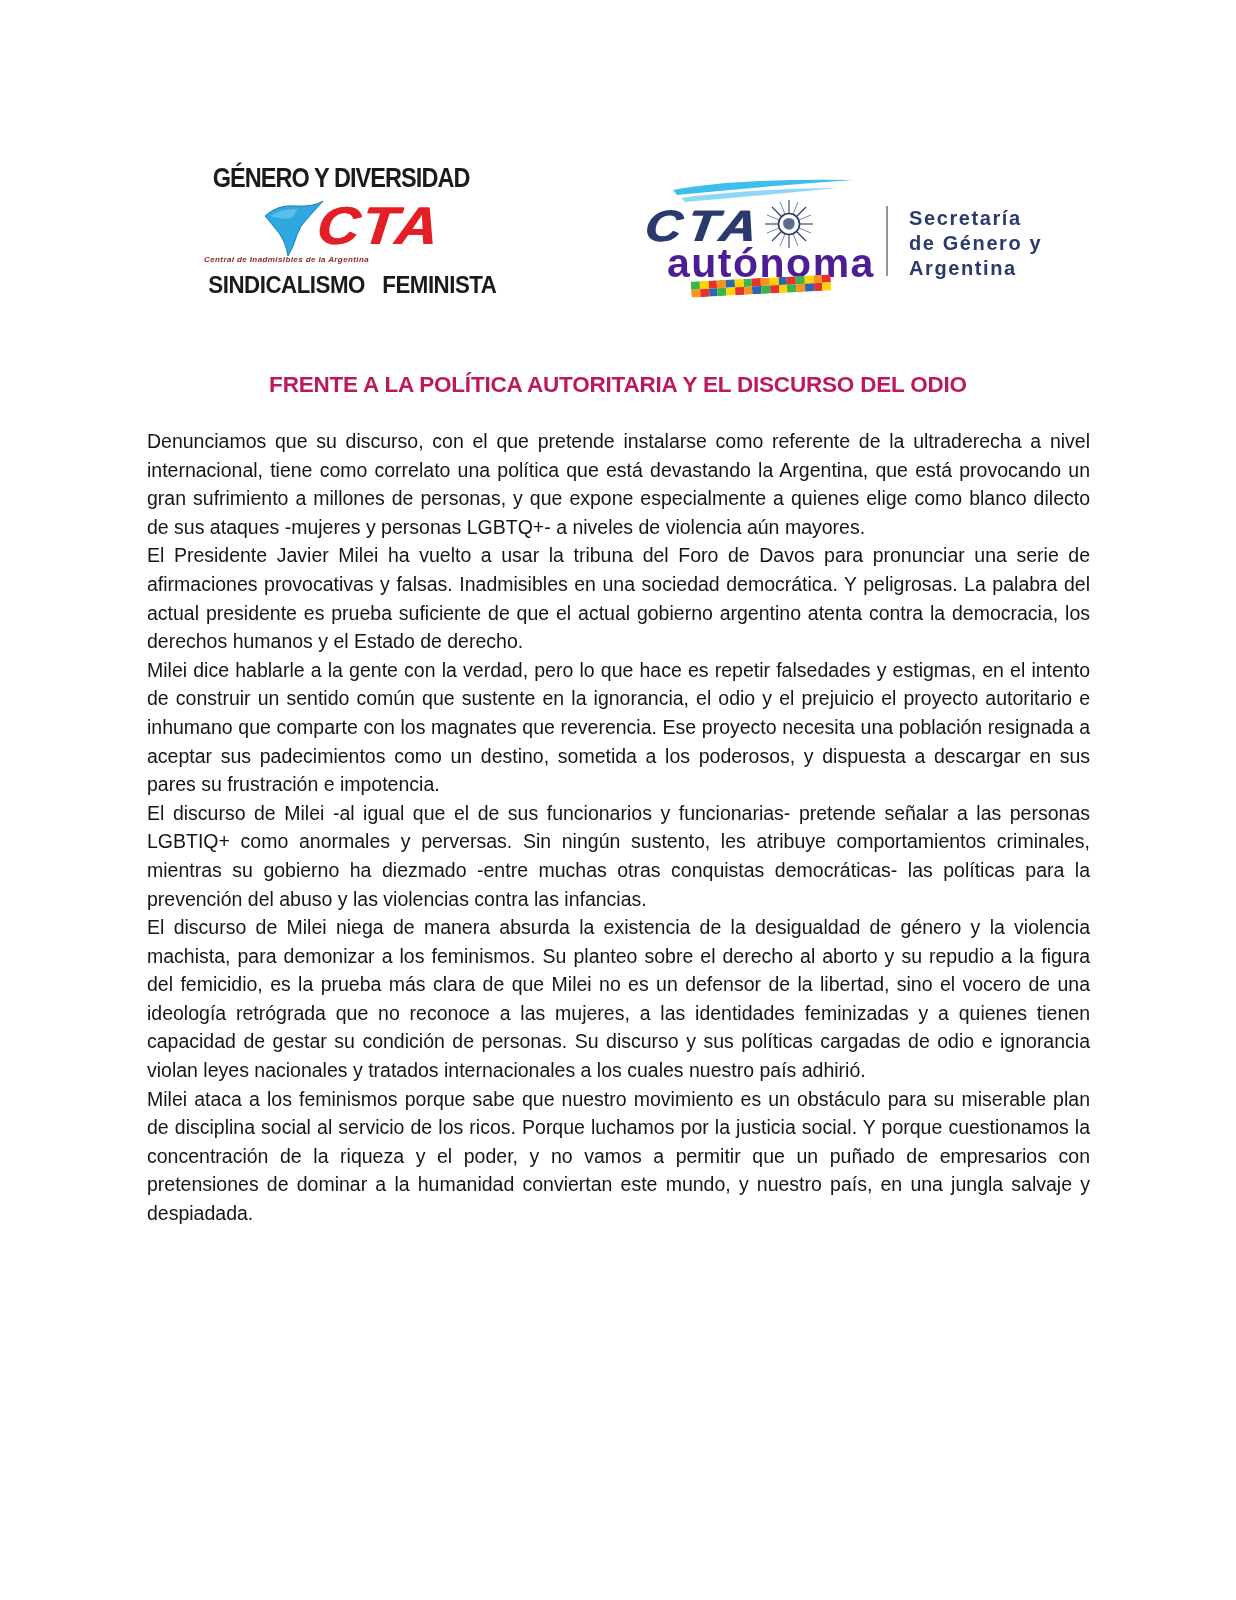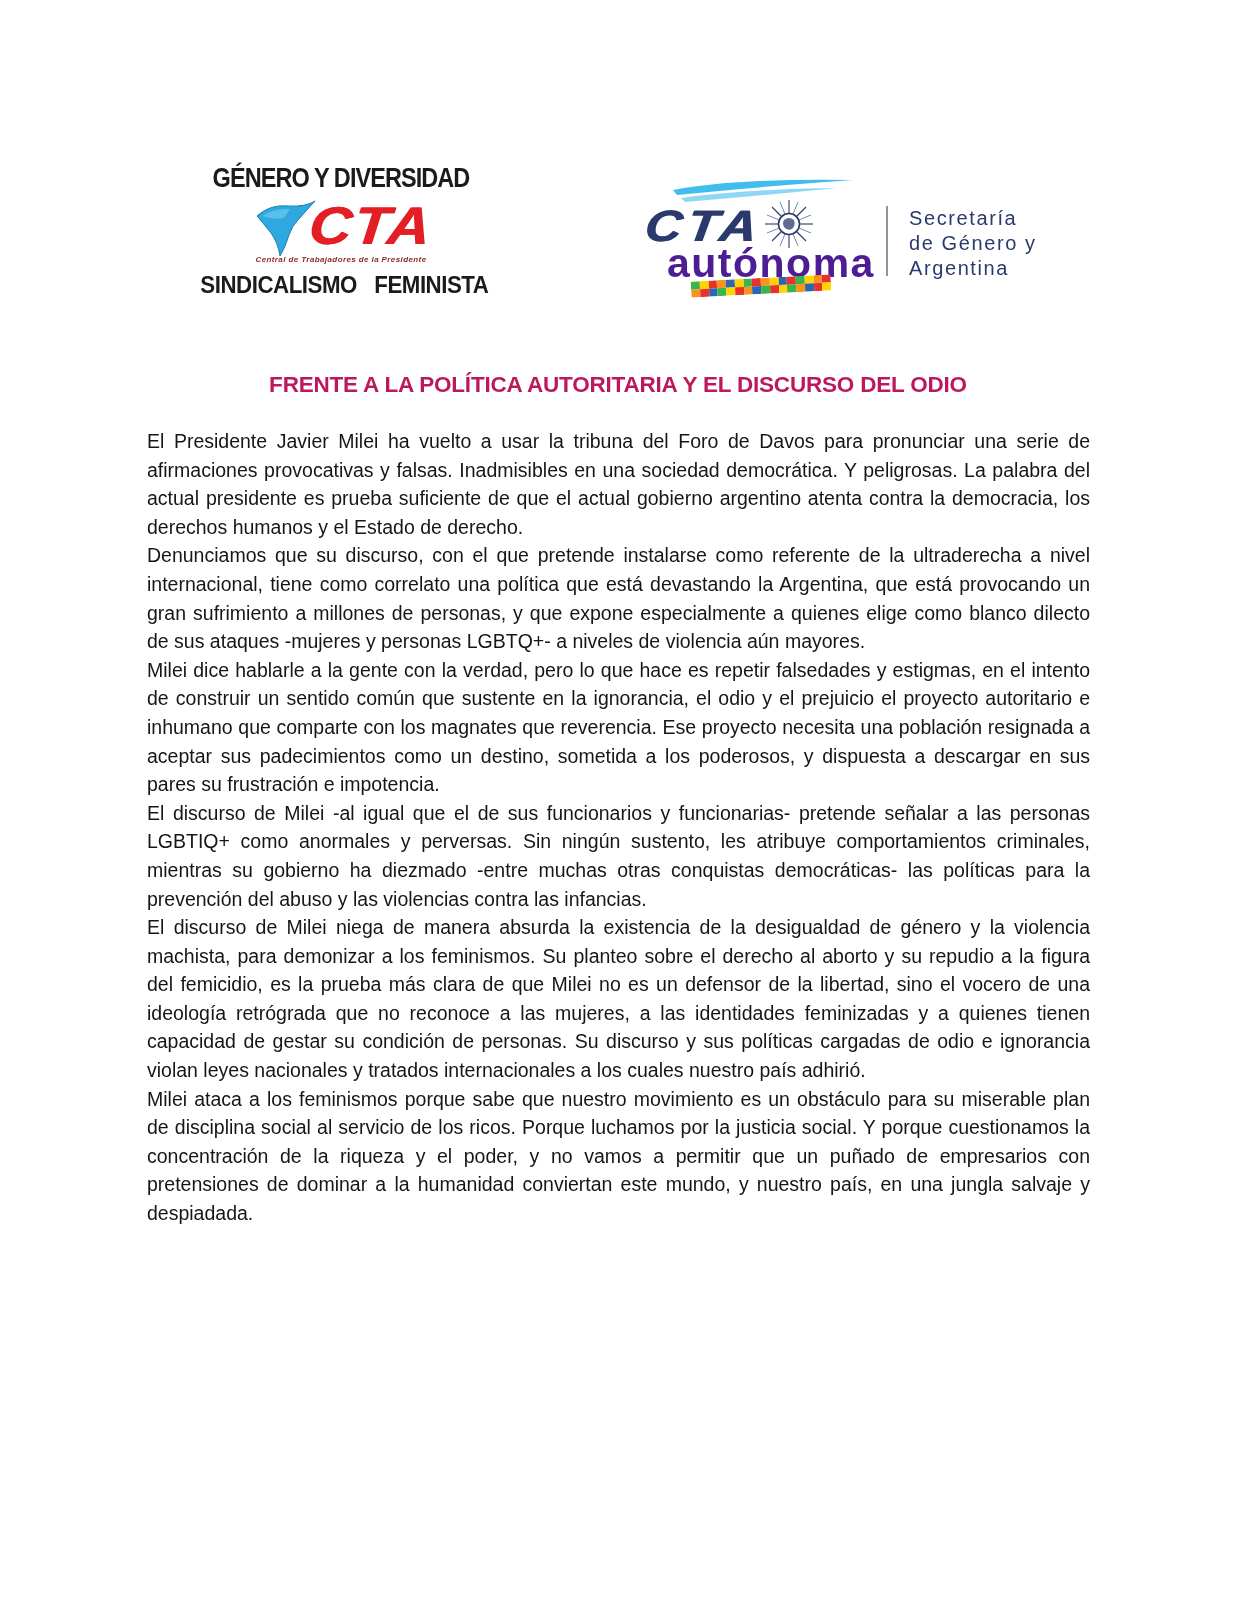--- a/index.html
+++ b/index.html
@@ -5,22 +5,22 @@
   * { margin:0; padding:0; box-sizing:border-box; }
   html,body { background:#ffffff; }
   body {
     width:1236px; height:1600px; position:relative;
     font-family:"Liberation Sans", sans-serif; color:#151515;
     overflow:hidden;
   }
 
   
   .logo-left {
-    position:absolute; left:196px; top:162px; width:290px;
-    text-align:center;
+    position:absolute; left:204px; top:162px; width:290px;
+    text-align:left;
   }
   .gd-title {
     font-weight:bold; font-size:25px; color:#1b1b1b;
     letter-spacing:-1px; transform:scale(.94,1.08); transform-origin:center top;
     white-space:nowrap;
   }
   .emblem-row {
     position:relative; height:66px; margin-top:2px;
     display:flex; align-items:center; justify-content:center;
   }
@@ -60,21 +60,21 @@
     transform:rotate(-3deg); border-radius:1px; overflow:hidden;
   }
   .mosaic span { display:block; }
   .divider {
     position:absolute; left:241px; top:30px; width:2px; height:70px;
     background:#8d95a0;
   }
   .secretaria {
     position:absolute; left:264px; top:30px;
     color:#2b3a6d; font-size:20px; line-height:25px; letter-spacing:1.6px;
-    font-weight:400; white-space:nowrap;
+    font-weight:700; white-space:nowrap;
   }
 
   
   .doc-title {
     position:absolute; left:0; top:372px; width:100%;
     text-align:center; font-weight:bold; font-size:22.5px; color:#be185d;
     letter-spacing:-.2px;
   }
   .doc-body {
     position:absolute; left:147px; top:427px; width:943px;
@@ -87,21 +87,21 @@
 
 <div class="logo-left">
   <div class="gd-title">GÉNERO Y DIVERSIDAD</div>
   <div class="emblem-row">
     <svg class="bird-icon" viewBox="0 0 64 64" aria-hidden="true">
       <path d="M3,20 Q16,8 34,10 Q52,11 61,5 L44,24 Q38,30 35,39 Q31,52 26,60 Q24,47 17,37 Q9,27 3,20 Z" fill="#2ea8df" stroke="#1c7fb5" stroke-width="1"></path>
       <path d="M8,20 Q20,12 36,13 L30,22 Q20,24 8,20 Z" fill="#6cc8ef" opacity=".7"></path>
     </svg>
     <span class="cta-red">CTA</span>
   </div>
-  <div class="cta-sub">Central de Trabajadores de la Presidente</div>
+  <div class="cta-sub">Central de Inadmisibles de la Argentina</div>
   <div class="sf-title">SINDICALISMO FEMINISTA</div>
 </div>
 
 <div class="logo-right">
   <svg class="swoosh-icon" viewBox="0 0 190 28" aria-hidden="true">
     <path d="M6,14 Q70,2 186,4 Q100,10 10,19 Z" fill="#3fbdec"></path>
     <path d="M14,22 Q80,13 170,12 Q100,19 18,26 Z" fill="#8ed8f5"></path>
   </svg>
   <div class="cta-navy-row">
     <span class="cta-navy">CTA</span>
@@ -169,19 +169,19 @@
   <div class="secretaria">
     <div>Secretaría</div>
     <div>de Género y</div>
     <div>Argentina</div>
   </div>
 </div>
 
 <h1 class="doc-title">FRENTE A LA POLÍTICA AUTORITARIA Y EL DISCURSO DEL ODIO</h1>
 
 <div class="doc-body">
+  <p>Denunciamos que su discurso, con el que pretende instalarse como referente de la ultraderecha a nivel internacional, tiene como correlato una política que está devastando la Argentina, que está provocando un gran sufrimiento a millones de personas, y que expone especialmente a quienes elige como blanco dilecto de sus ataques -mujeres y personas LGBTQ+- a niveles de violencia aún mayores.</p>
   <p>El Presidente Javier Milei ha vuelto a usar la tribuna del Foro de Davos para pronunciar una serie de afirmaciones provocativas y falsas. Inadmisibles en una sociedad democrática. Y peligrosas. La palabra del actual presidente es prueba suficiente de que el actual gobierno argentino atenta contra la democracia, los derechos humanos y el Estado de derecho.</p>
-  <p>Denunciamos que su discurso, con el que pretende instalarse como referente de la ultraderecha a nivel internacional, tiene como correlato una política que está devastando la Argentina, que está provocando un gran sufrimiento a millones de personas, y que expone especialmente a quienes elige como blanco dilecto de sus ataques -mujeres y personas LGBTQ+- a niveles de violencia aún mayores.</p>
   <p>Milei dice hablarle a la gente con la verdad, pero lo que hace es repetir falsedades y estigmas, en el intento de construir un sentido común que sustente en la ignorancia, el odio y el prejuicio el proyecto autoritario e inhumano que comparte con los magnates que reverencia. Ese proyecto necesita una población resignada a aceptar sus padecimientos como un destino, sometida a los poderosos, y dispuesta a descargar en sus pares su frustración e impotencia.</p>
   <p>El discurso de Milei -al igual que el de sus funcionarios y funcionarias- pretende señalar a las personas LGBTIQ+ como anormales y perversas. Sin ningún sustento, les atribuye comportamientos criminales, mientras su gobierno ha diezmado -entre muchas otras conquistas democráticas- las políticas para la prevención del abuso y las violencias contra las infancias.</p>
   <p>El discurso de Milei niega de manera absurda la existencia de la desigualdad de género y la violencia machista, para demonizar a los feminismos. Su planteo sobre el derecho al aborto y su repudio a la figura del femicidio, es la prueba más clara de que Milei no es un defensor de la libertad, sino el vocero de una ideología retrógrada que no reconoce a las mujeres, a las identidades feminizadas y a quienes tienen capacidad de gestar su condición de personas. Su discurso y sus políticas cargadas de odio e ignorancia violan leyes nacionales y tratados internacionales a los cuales nuestro país adhirió.</p>
   <p>Milei ataca a los feminismos porque sabe que nuestro movimiento es un obstáculo para su miserable plan de disciplina social al servicio de los ricos. Porque luchamos por la justicia social. Y porque cuestionamos la concentración de la riqueza y el poder, y no vamos a permitir que un puñado de empresarios con pretensiones de dominar a la humanidad conviertan este mundo, y nuestro país, en una jungla salvaje y despiadada.</p>
 </div>
 
 </body></html>

